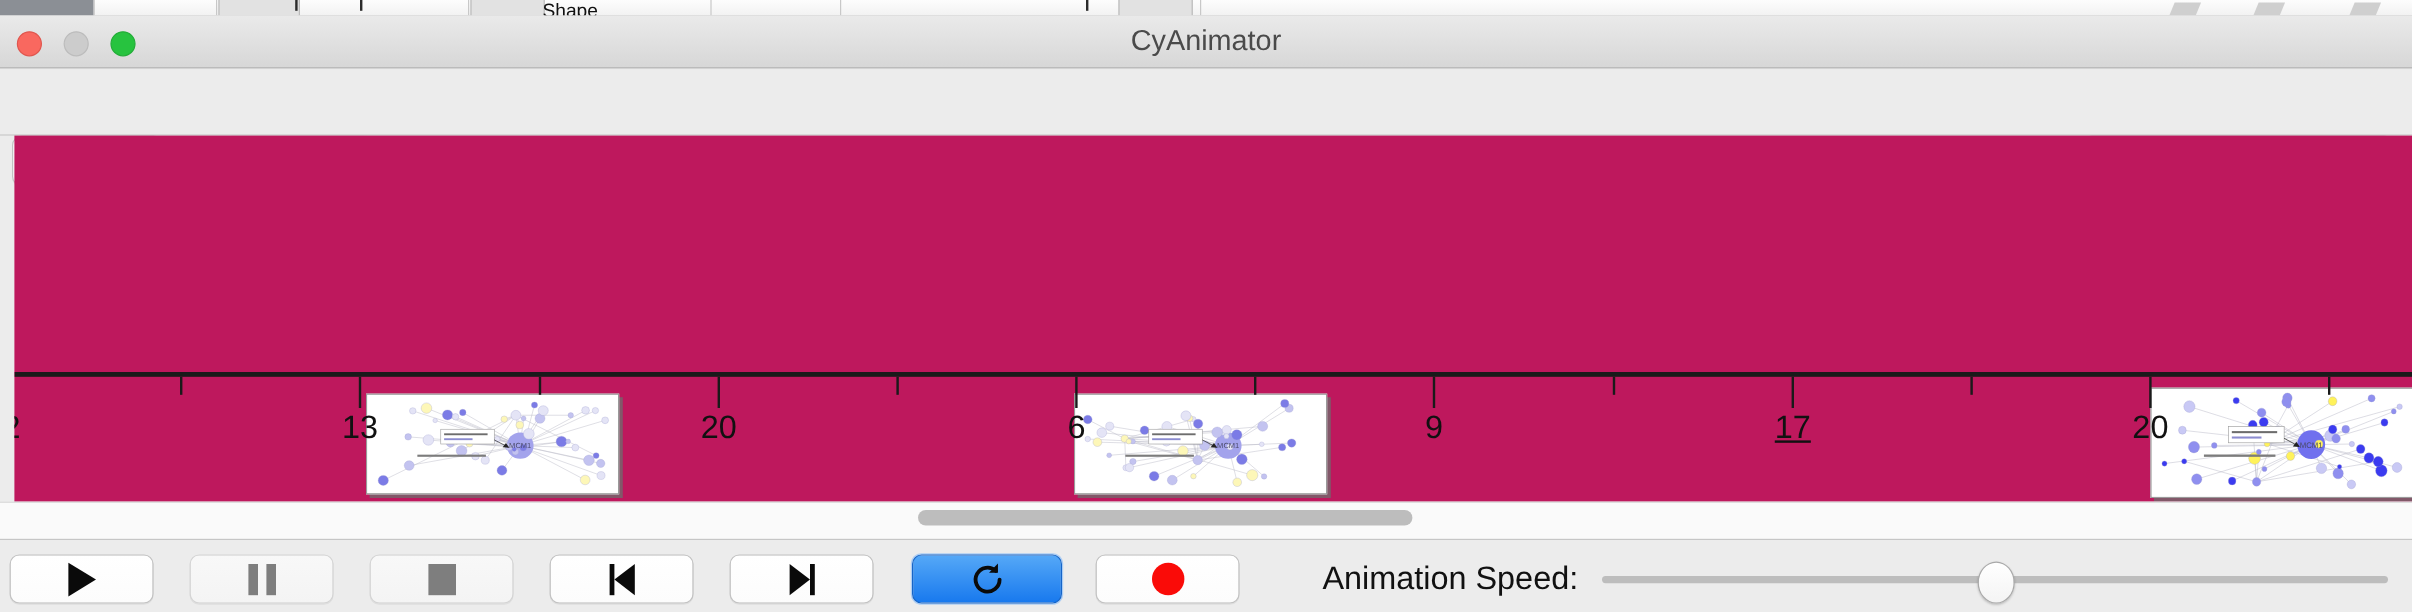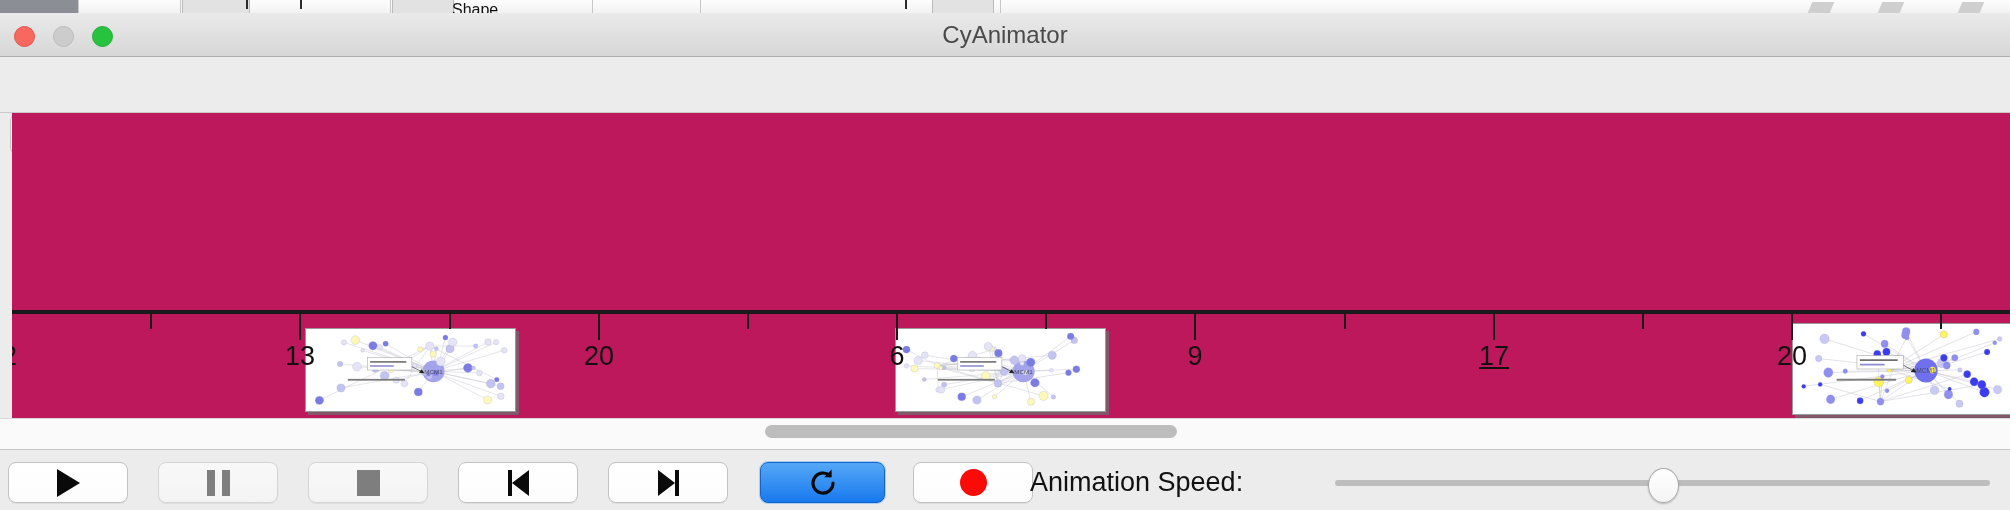--- a/index.html
+++ b/index.html
@@ -242,21 +242,21 @@
   .play-btn   { left: 8px;   width: 120px; }
   .pause-btn  { left: 158px; width: 120px; }
   .stop-btn   { left: 308px; width: 120px; }
   .prev-btn   { left: 458px; width: 120px; }
   .next-btn   { left: 608px; width: 120px; }
   .loop-btn   { left: 760px; width: 125px; }
   .record-btn { left: 913px; width: 120px; }
 
   .speed-label {
     position: absolute;
-    left: 1030px; top: 12px;
+    left: 1102px; top: 12px;
     line-height: 41px;
     font-size: 27px;
     color: #111;
     white-space: nowrap;
     font-family: "Liberation Sans", sans-serif;
   }
   .slider {
     position: absolute;
     left: 1335px; top: 12px;
     width: 655px; height: 41px;

